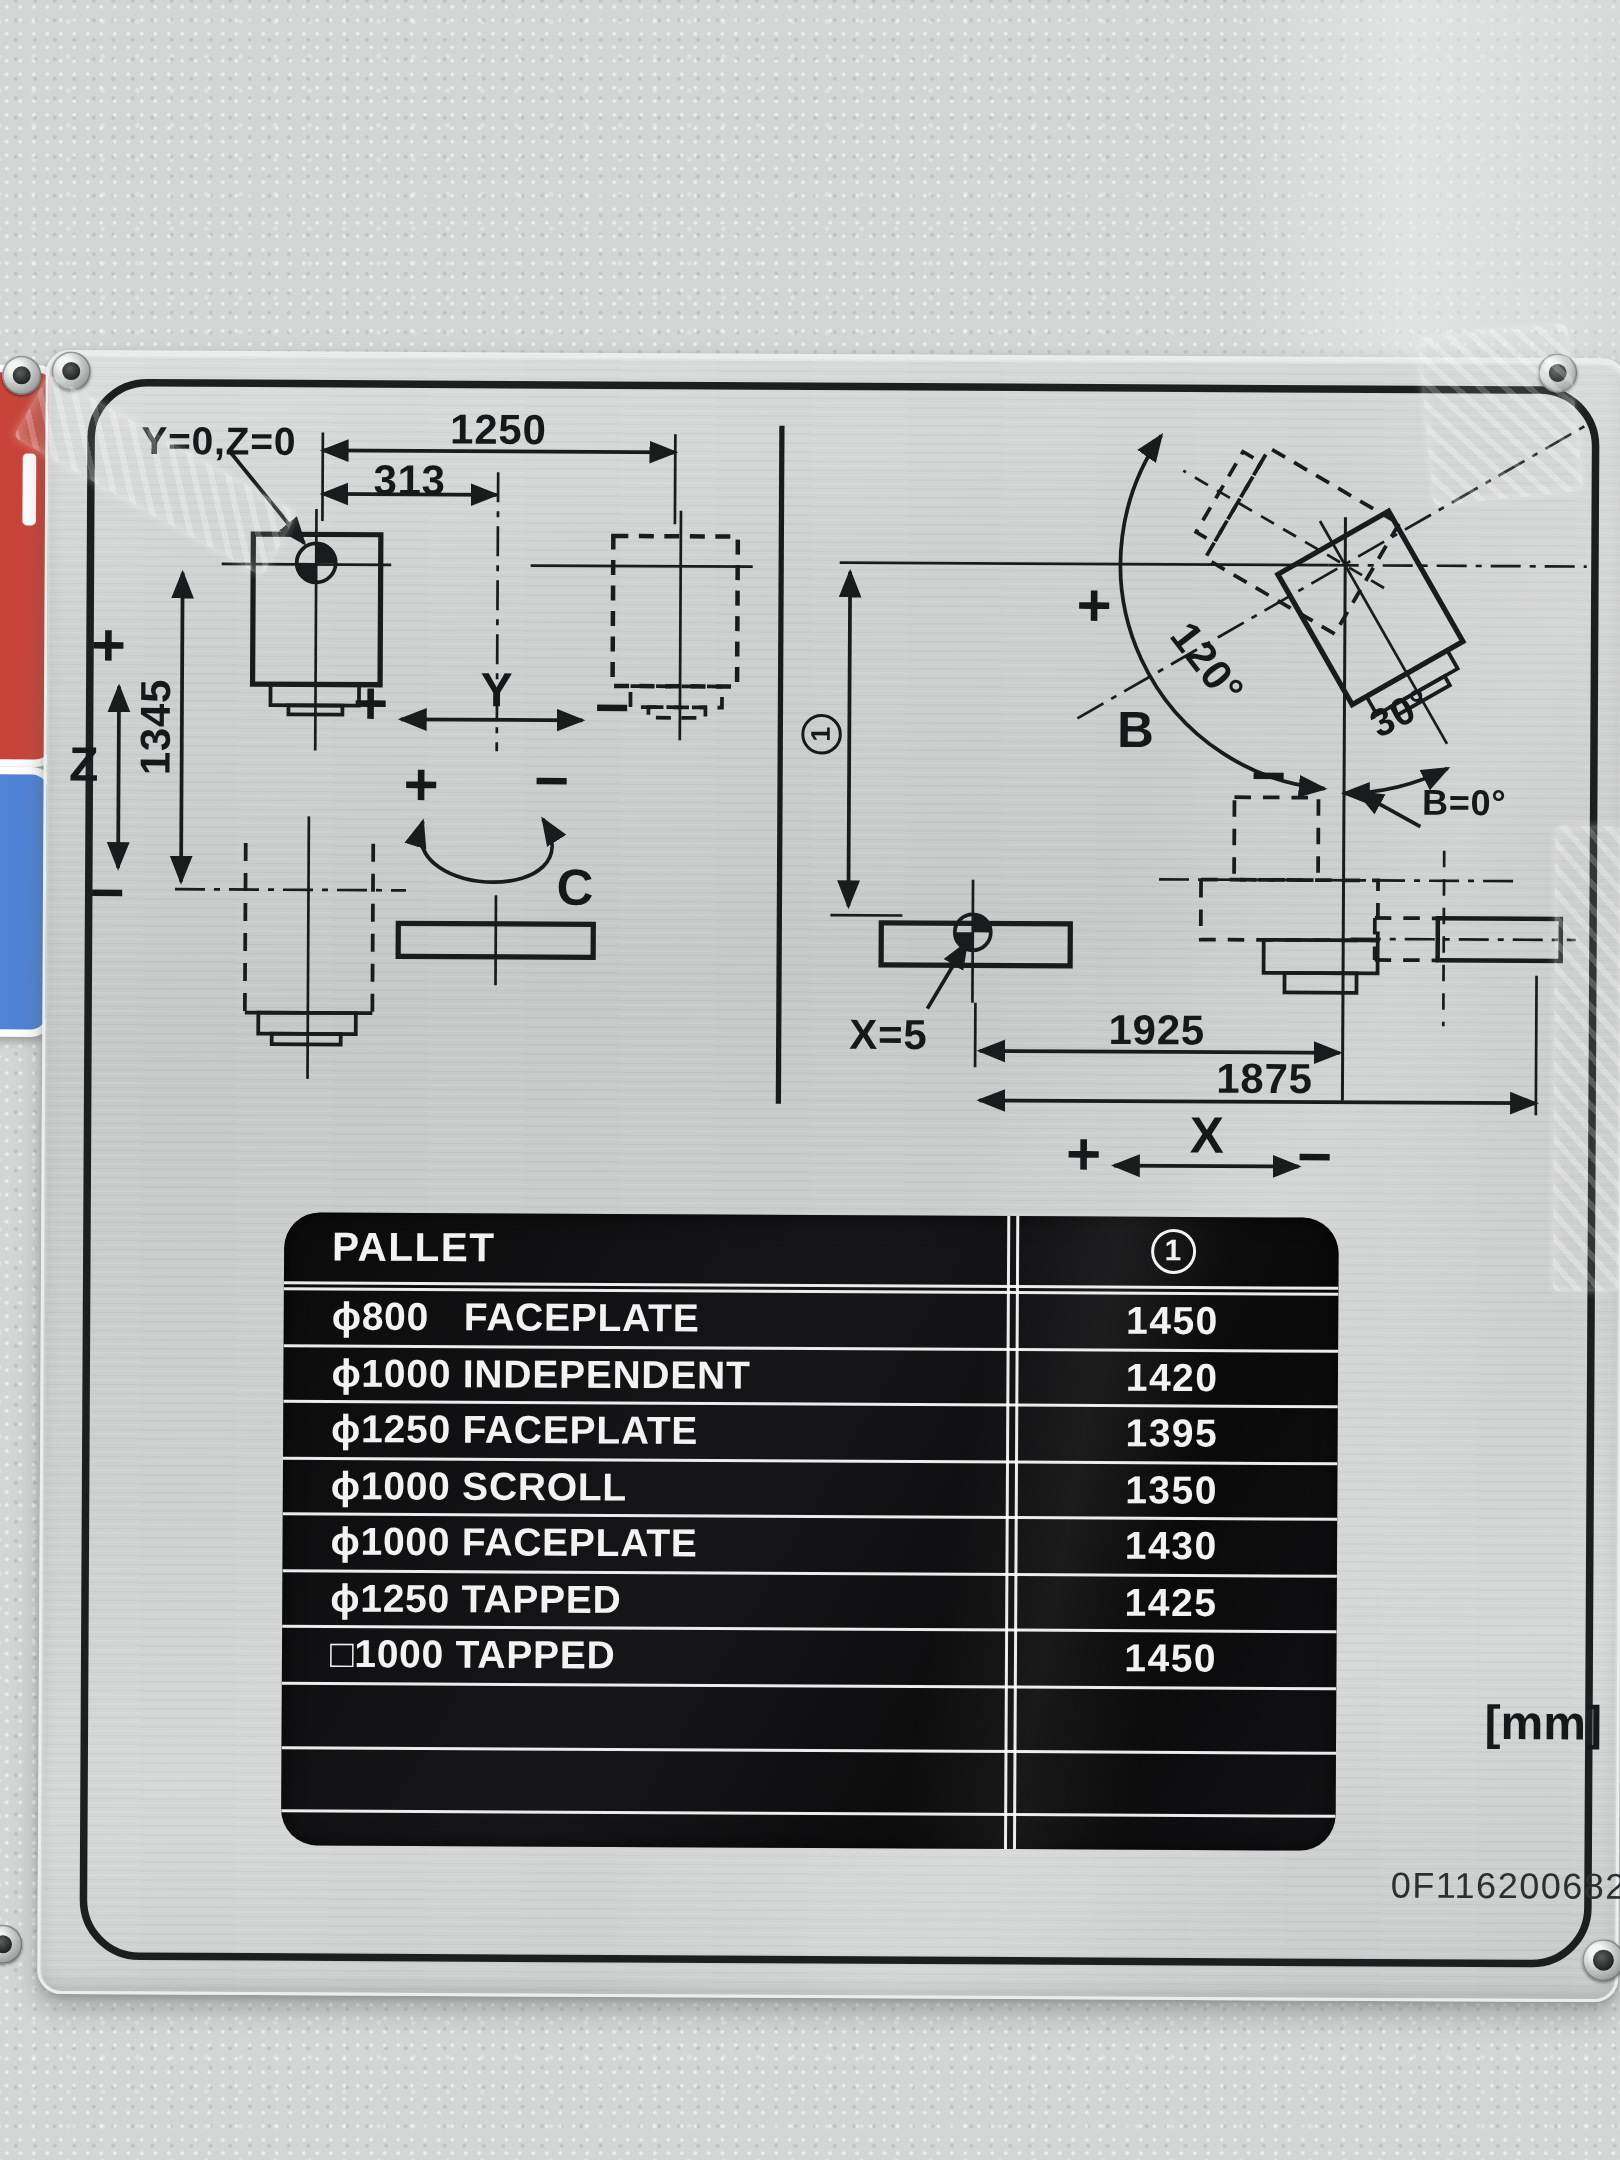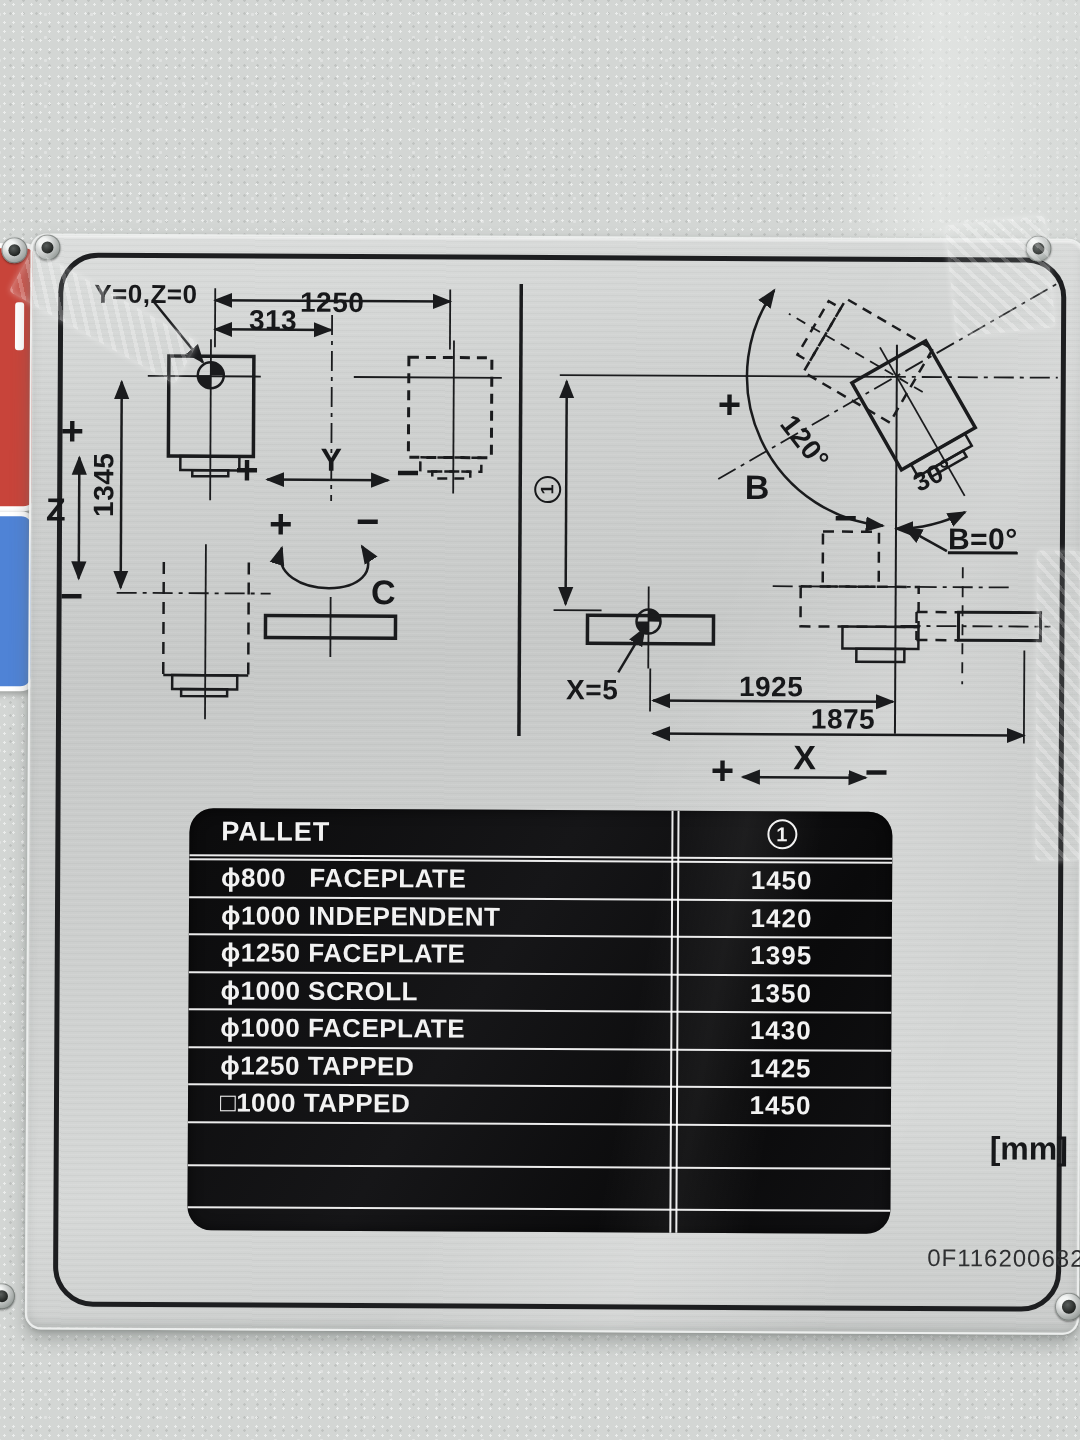--- a/index.html
+++ b/index.html
@@ -34,21 +34,21 @@
   .plate::after{content:"";position:absolute;inset:0;border-radius:14px;
     background:linear-gradient(115deg,rgba(255,255,255,0) 55%,rgba(255,255,255,.16) 70%,rgba(255,255,255,0) 84%);}
   .border-line{position:absolute;left:56px;top:255px;width:998px;height:1044px;
     border:5px solid #1d1e20;border-radius:40px;}
 
   .linework{position:absolute;left:0;top:0;width:1080px;height:1440px;}
 
   .lbl{position:absolute;font-weight:bold;color:#17181a;white-space:nowrap;letter-spacing:.5px;
     transform:translate(-50%,-50%);line-height:1;}
   .anchor-left{transform:none;}
-  .f26{font-size:26px;} .f27{font-size:30px;text-decoration:underline;} .f28{font-size:28px;}
+  .f26{font-size:26px;} .f27{font-size:24px;} .f28{font-size:28px;}
   .f32{font-size:32px;} .f34{font-size:34px;} .f40{font-size:40px;}
   .rotm90{transform:translate(-50%,-50%) rotate(-90deg);}
   .rot52{transform:translate(-50%,-50%) rotate(52deg);}
   .rotm27{transform:translate(-50%,-50%) rotate(-27deg);}
 
   .circ{position:absolute;display:flex;align-items:center;justify-content:center;
     border:2.5px solid #17181a;border-radius:50%;color:#17181a;font-weight:bold;box-sizing:border-box;}
   #dim-ref{left:533px;top:476px;width:27px;height:27px;font-size:18px;transform:rotate(-90deg);}
 
   .pallet-table{position:absolute;left:190px;top:810px;width:703px;height:422px;border-radius:24px;
@@ -191,21 +191,21 @@
         <line x1="916" y1="610" x2="916" y2="638"></line>
       </g>
       <rect x="842" y="625" width="76" height="22"></rect>
       <rect x="856" y="647" width="48" height="13"></rect>
       <rect x="958" y="610" width="82" height="28" stroke-width="3"></rect>
       <line x1="900" y1="624" x2="1050" y2="624" stroke-width="1.8" stroke-dasharray="20 6 4 6"></line>
     </g>
   </svg>
 
   <div class="lbl f26 anchor-left" style="left:92px;top:283px">Y=0,Z=0</div>
-  <div class="lbl f28" style="left:330px;top:304px">1250</div>
+  <div class="lbl f28" style="left:330px;top:288px">1250</div>
   <div class="lbl f28" style="left:271px;top:322px">313</div>
   <div class="lbl f28 rotm90" style="left:103px;top:487px">1345</div>
   <div class="lbl f32" style="left:55px;top:512px">Z</div>
   <div class="lbl f40" style="left:71px;top:433px">+</div>
   <div class="lbl f40" style="left:71px;top:598px">−</div>
   <div class="lbl f32" style="left:330px;top:461px">Y</div>
   <div class="lbl f40" style="left:246px;top:471px">+</div>
   <div class="lbl f40" style="left:407px;top:473px">−</div>
   <div class="lbl f34" style="left:383px;top:593px">C</div>
   <div class="lbl f40" style="left:280px;top:525px">+</div>

